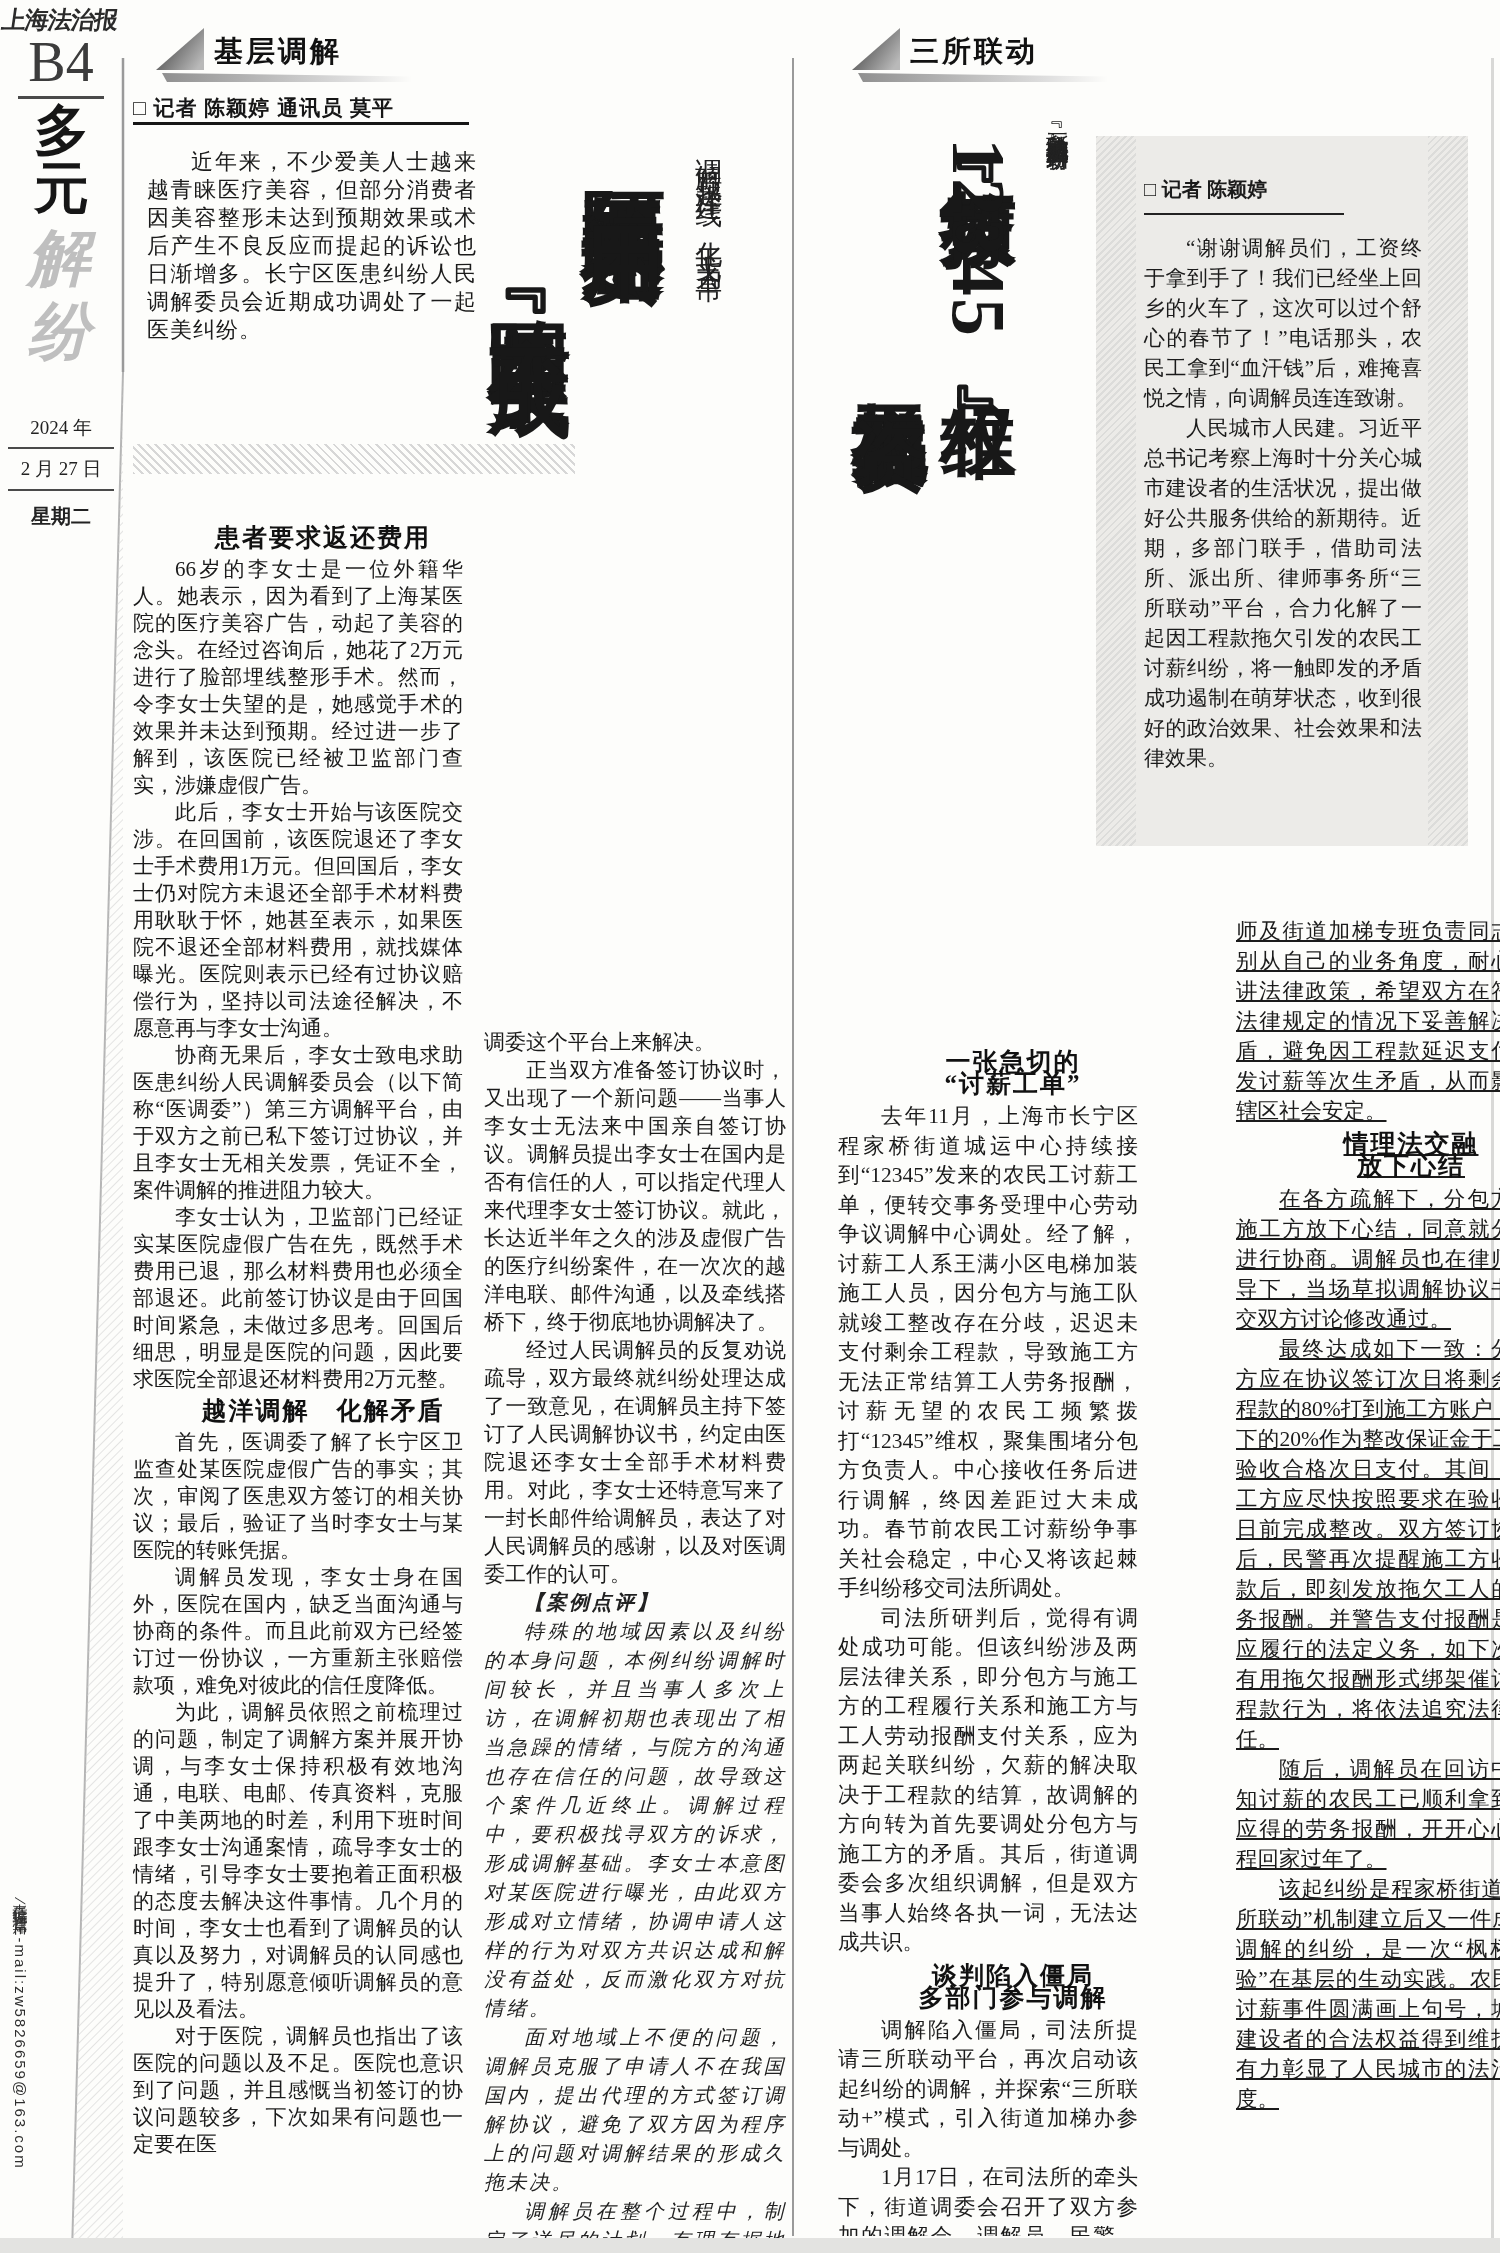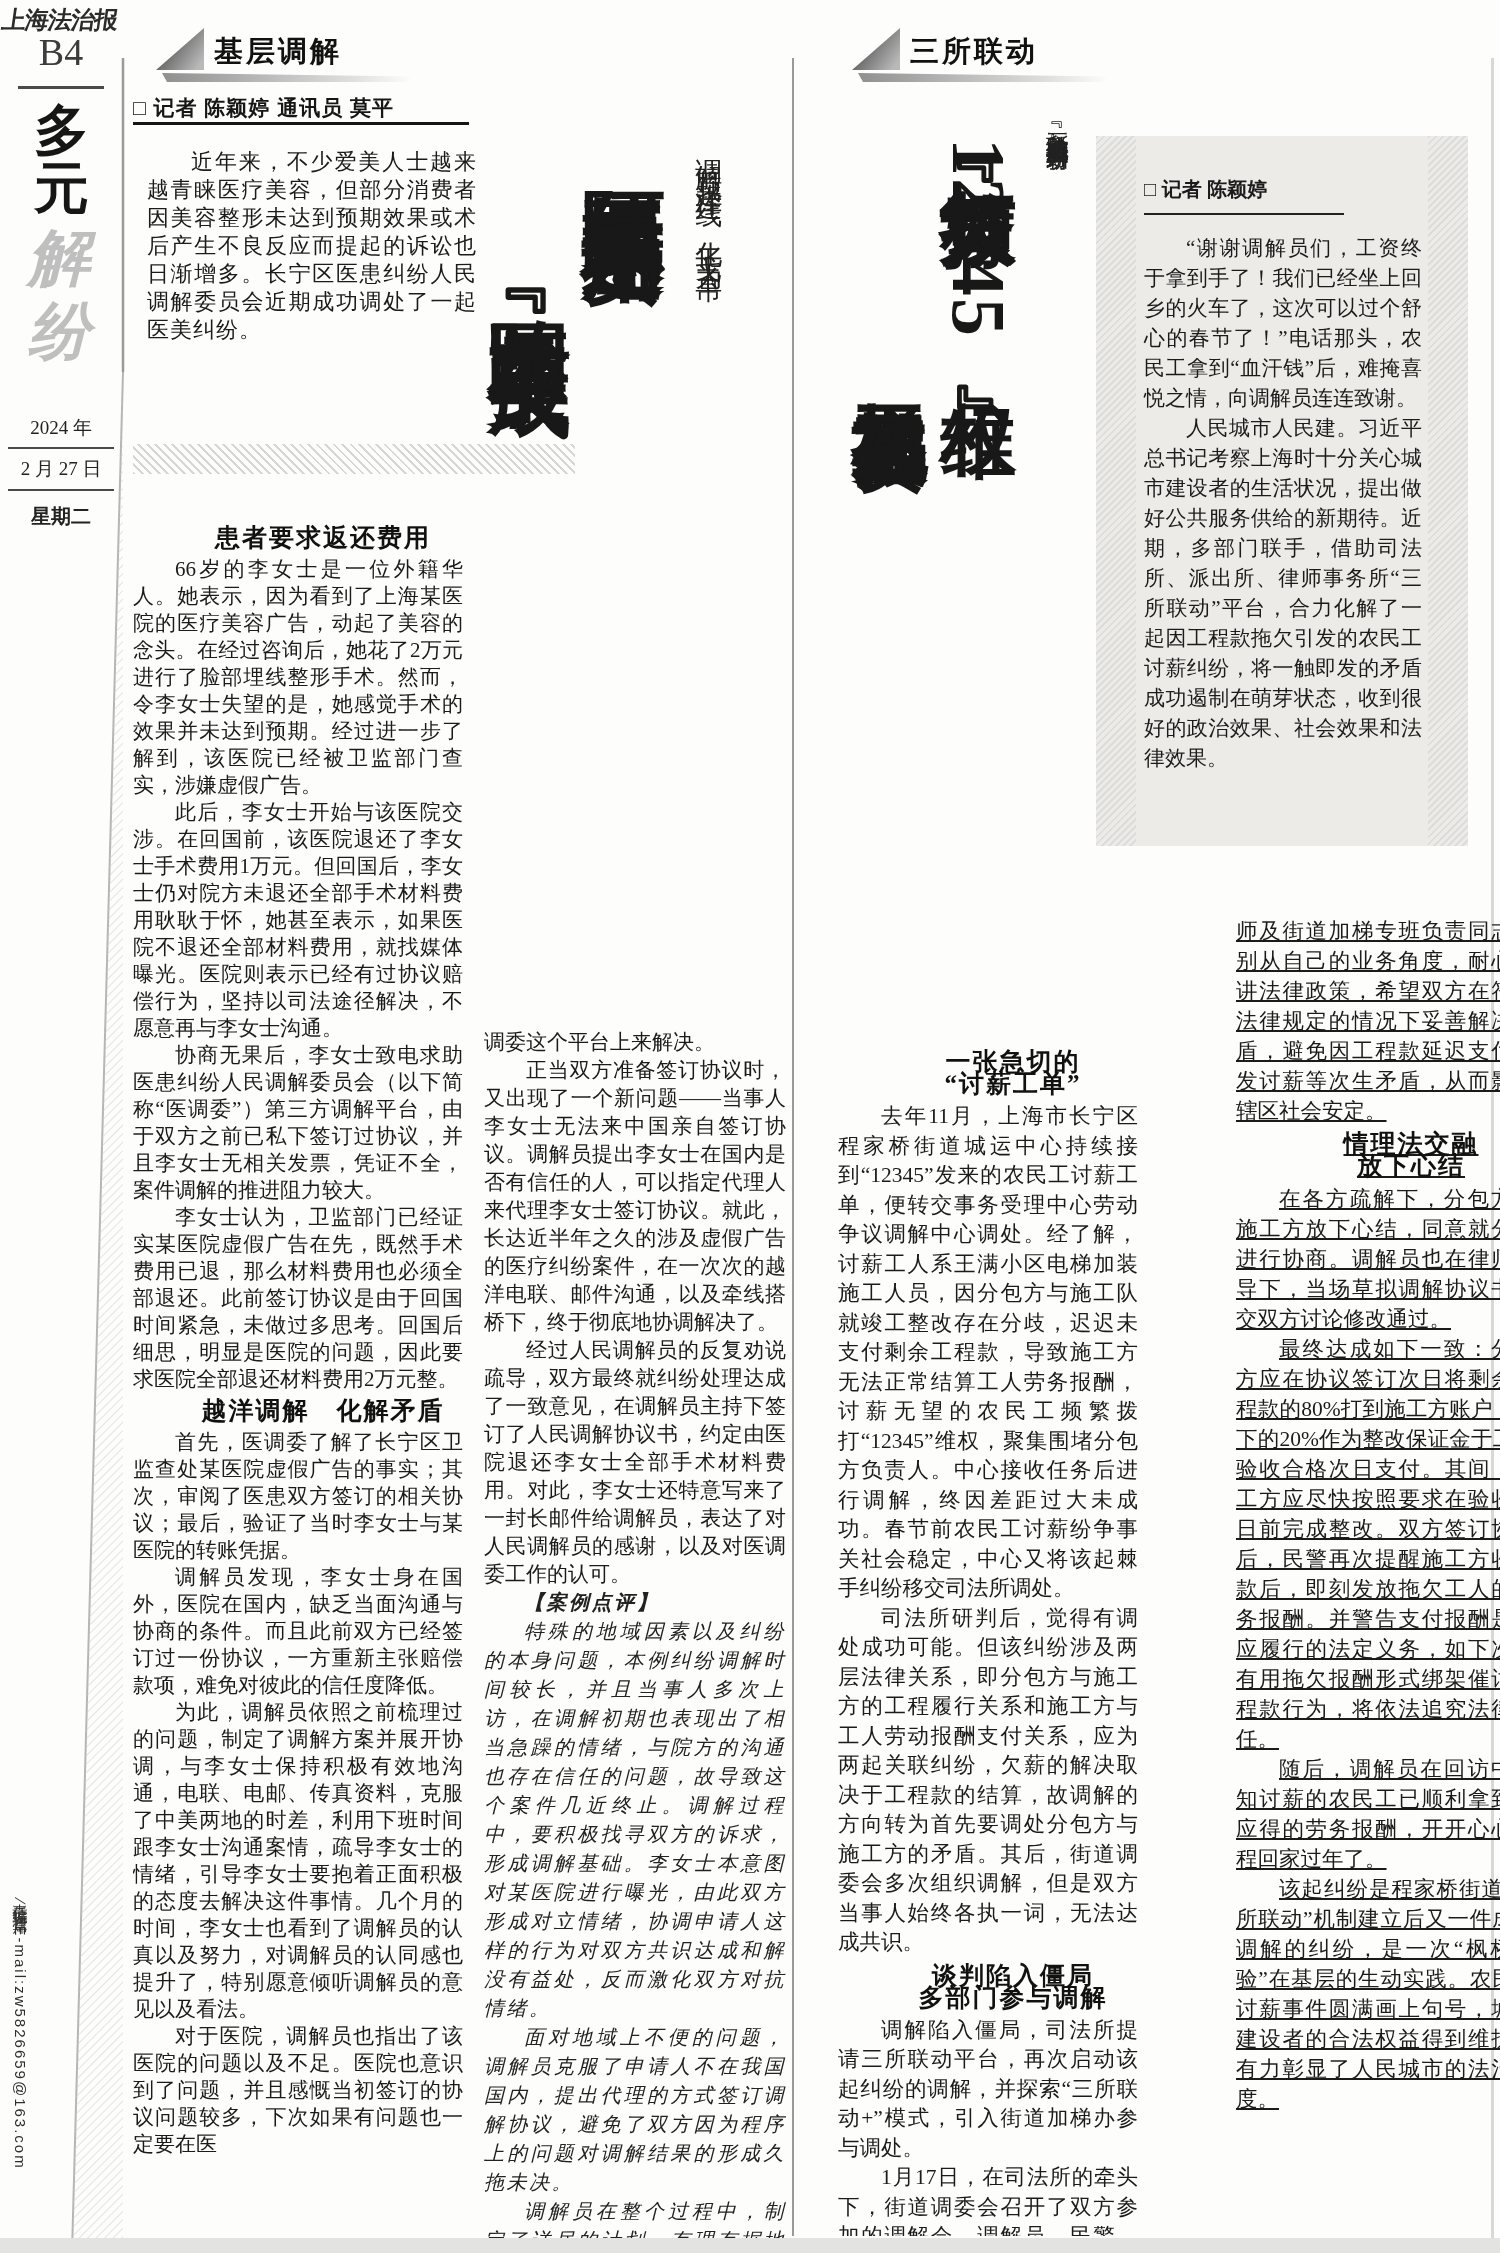--- a/index.html
+++ b/index.html
@@ -4,22 +4,22 @@
 <style>
   html,body{margin:0;padding:0;background:#888;}
   .page{
     position:relative; width:1500px; height:2253px; margin:0 auto;
     background:#fdfdfb; overflow:hidden; color:#1b1b1b;
     font-family:"Liberation Serif","DejaVu Serif",serif;
   }
   
   .masthead{position:absolute;left:2px;top:4px;width:122px;font-size:24px;font-weight:bold;
     color:#2b2b2b;transform:skewX(-8deg);letter-spacing:-1px;white-space:nowrap;}
-  .pageno{position:absolute;left:18px;top:30px;width:86px;text-align:center;font-size:38px;
-    color:#3c3c3c;border-bottom:3px solid #4a4a4a;padding-bottom:12px;font-family:"Liberation Serif",serif;}
+  .pageno{position:absolute;left:18px;top:30px;width:86px;text-align:center;font-size:56px;
+    color:#3c3c3c;border-bottom:3px solid #4a4a4a;padding-bottom:2px;font-family:"Liberation Serif",serif;}
   .sec-big{position:absolute;left:34px;top:102px;width:58px;font-size:55px;line-height:1.05;
     font-weight:bold;color:#161616;word-break:break-all;}
   .sec-big2{position:absolute;left:28px;top:222px;width:66px;font-size:62px;line-height:1.18;
     font-weight:bold;font-style:italic;color:#bfbfbf;word-break:break-all;}
   .datebox{position:absolute;left:8px;top:415px;width:106px;text-align:center;font-size:19px;color:#222;}
   .datebox .d1{padding-bottom:6px;}
   .datebox .d2{border-top:2px solid #4a4a4a;border-bottom:2px solid #4a4a4a;padding:7px 0;}
   .datebox .d3{padding-top:12px;font-weight:bold;font-family:"Liberation Sans",sans-serif;font-size:20px;}
   .editor{position:absolute;left:10px;top:1892px;height:356px;writing-mode:vertical-rl;
     font-size:15px;color:#2e2e2e;letter-spacing:2px;font-family:"Liberation Sans",sans-serif;}

